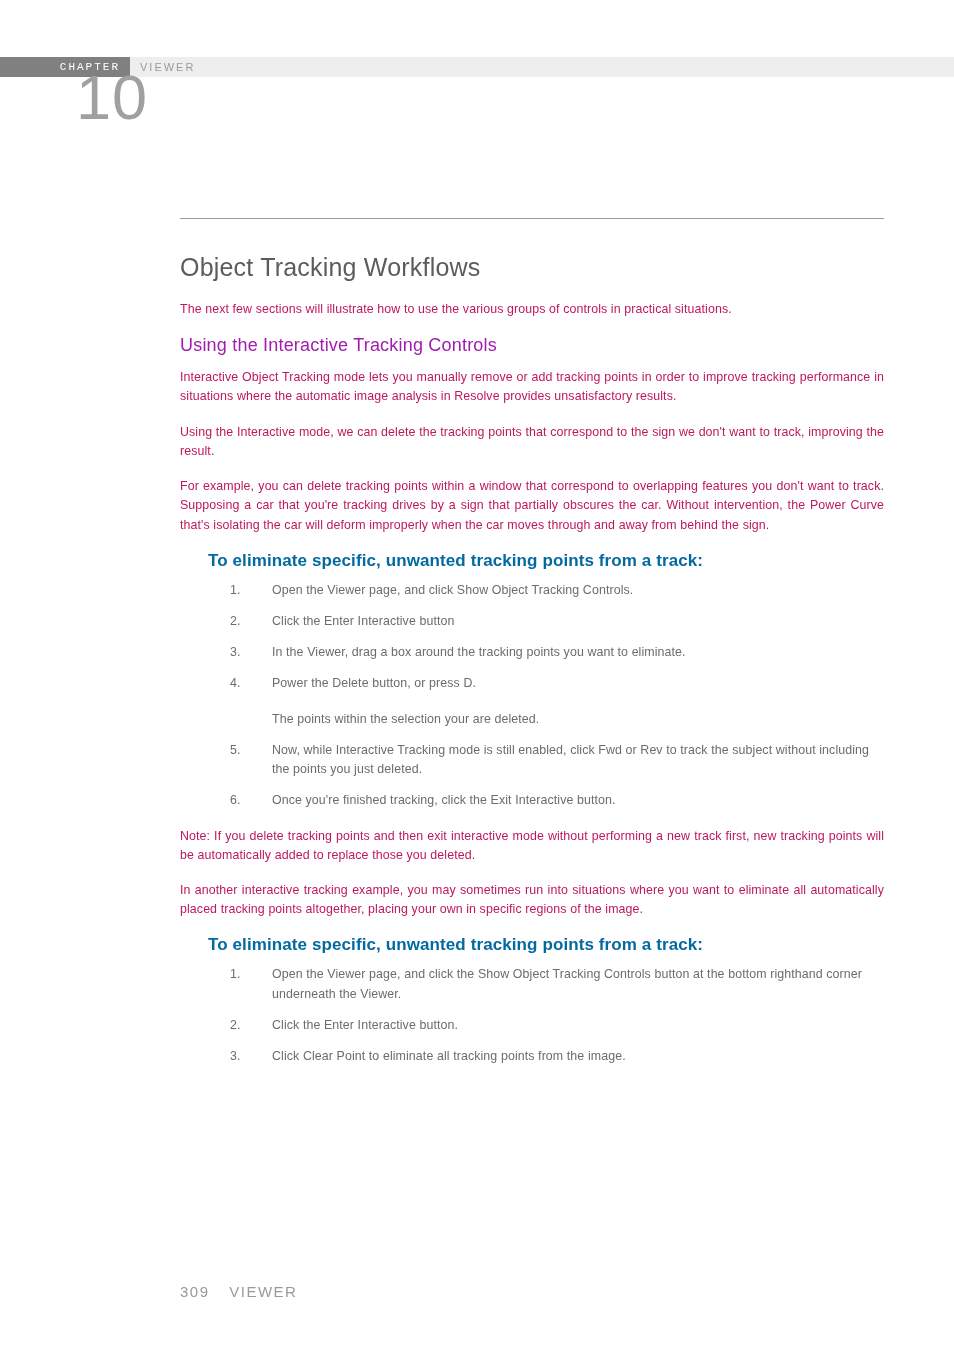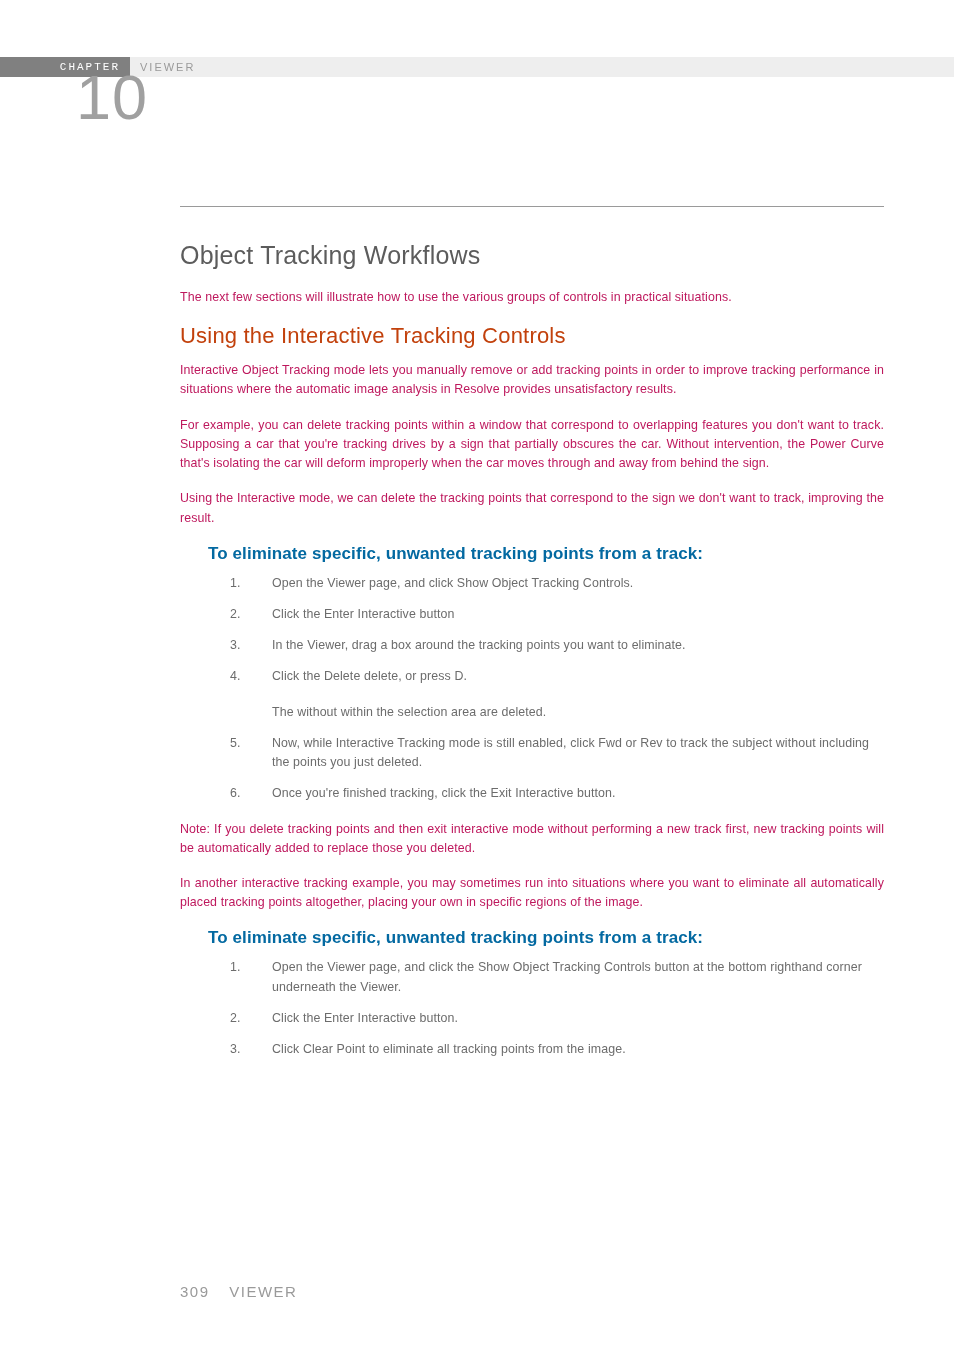--- a/index.html
+++ b/index.html
@@ -3,25 +3,25 @@
 <meta charset="utf-8">
 <style>
   * { box-sizing: border-box; margin: 0; padding: 0; }
   html, body { width: 954px; height: 1350px; background: #ffffff; font-family: "Helvetica Neue", Arial, sans-serif; color: #6c6c6c; }
   .page { position: relative; width: 954px; height: 1350px; }
   .header-band { position: absolute; top: 57px; left: 0; width: 954px; height: 20px; background: #eeeeee; }
   .header-dark { position: absolute; top: 57px; left: 0; width: 130px; height: 20px; background: #808080; display: flex; align-items: center; justify-content: flex-end; padding-right: 10px; font-family: Liberation Mono, monospace; }
   .chapter-label { font-size: 11px; letter-spacing: 2px; color: #ffffff; font-weight: 300; }
   .chapter-name  { position: absolute; top: 57px; left: 140px; height: 20px; display: flex; align-items: center; font-size: 11px; letter-spacing: 2px; color: #9a9a9a; font-weight: 300; }
   .chapter-num   { position: absolute; top: 66px; left: 76px; font-size: 63px; font-weight: 200; color: #a0a0a0; letter-spacing: 1px; line-height: 1; }
-  .content { position: absolute; top: 206px; left: 180px; width: 704px; }
+  .content { position: absolute; top: 218px; left: 180px; width: 704px; }
   hr.rule { border: none; border-top: 1px solid #9a9a9a; margin: 0 0 34px 0; }
   h2.section { font-size: 25px; font-weight: 400; color: #5c5c5c; margin: 0 0 18px 0; letter-spacing: 0.2px; }
   p.body { font-size: 12.4px; line-height: 1.55; color: #be185d; margin: 0 0 16px 0; font-weight: 300; text-align: justify; letter-spacing: 0.1px; }
-  h3.sub { font-size: 22px; font-weight: 300; color: #c2410c; margin: 10px 0 12px 0; letter-spacing: 0.2px; }
+  h3.sub { font-size: 18px; font-weight: 300; color: #a21caf; margin: 10px 0 12px 0; letter-spacing: 0.2px; }
   .inst { font-size: 17px; color: #0369a1; margin: 4px 0 10px 28px; font-weight: 700; letter-spacing: 0.1px; }
   ol.steps { list-style: none; margin: 0 0 16px 50px; }
   ol.steps li { display: flex; font-size: 12.4px; color: #6c6c6c; line-height: 1.55; margin-bottom: 12px; font-weight: 300; letter-spacing: 0.1px; }
   ol.steps li .num { width: 42px; flex-shrink: 0; }
   ol.steps li .txt { flex: 1; }
   .indent-note { margin-left: 92px; font-size: 12.4px; color: #6c6c6c; line-height: 1.55; margin-bottom: 12px; font-weight: 300; letter-spacing: 0.1px; }
   .footer { position: absolute; bottom: 50px; left: 180px; font-size: 15px; letter-spacing: 1.5px; color: #9a9a9a; font-weight: 300; }
   .footer .pn { margin-right: 14px; }
 </style>
 </head>
@@ -35,43 +35,43 @@
   <div class="chapter-name">VIEWER</div>
   <div class="chapter-num">10</div>
 
   <div class="content">
     <hr class="rule">
     <h2 class="section">Object Tracking Workflows</h2>
     <p class="body">The next few sections will illustrate how to use the various groups of controls in practical situations.</p>
 
     <h3 class="sub">Using the Interactive Tracking Controls</h3>
     <p class="body">Interactive Object Tracking mode lets you manually remove or add tracking points in order to improve tracking performance in situations where the automatic image analysis in Resolve provides unsatisfactory results.</p>
+    <p class="body">Using the Interactive mode, we can delete the tracking points that correspond to the sign we don't want to track, improving the result.</p>
     <p class="body">For example, you can delete tracking points within a window that correspond to overlapping features you don't want to track. Supposing a car that you're tracking drives by a sign that partially obscures the car. Without intervention, the Power Curve that's isolating the car will deform improperly when the car moves through and away from behind the sign.</p>
-    <p class="body">Using the Interactive mode, we can delete the tracking points that correspond to the sign we don't want to track, improving the result.</p>
 
     <div class="inst">To eliminate specific, unwanted tracking points from a track:</div>
     <ol class="steps">
       <li>
           <span class="num">1.</span>
           <span class="txt">Open the Viewer page, and click Show Object Tracking Controls.</span>
         </li>
       <li>
           <span class="num">2.</span>
           <span class="txt">Click the Enter Interactive button</span>
         </li>
       <li>
           <span class="num">3.</span>
           <span class="txt">In the Viewer, drag a box around the tracking points you want to eliminate.</span>
         </li>
       <li>
           <span class="num">4.</span>
-          <span class="txt">Click the Delete delete, or press D.</span>
+          <span class="txt">Power the Delete button, or press D.</span>
         </li>
     </ol>
-    <div class="indent-note">The without within the selection area are deleted.</div>
+    <div class="indent-note">The points within the selection your are deleted.</div>
     <ol class="steps">
       <li>
           <span class="num">5.</span>
           <span class="txt">Now, while Interactive Tracking mode is still enabled, click Fwd or Rev to track the subject without including the points you just deleted.</span>
         </li>
       <li>
           <span class="num">6.</span>
           <span class="txt">Once you're finished tracking, click the Exit Interactive button.</span>
         </li>
     </ol>

